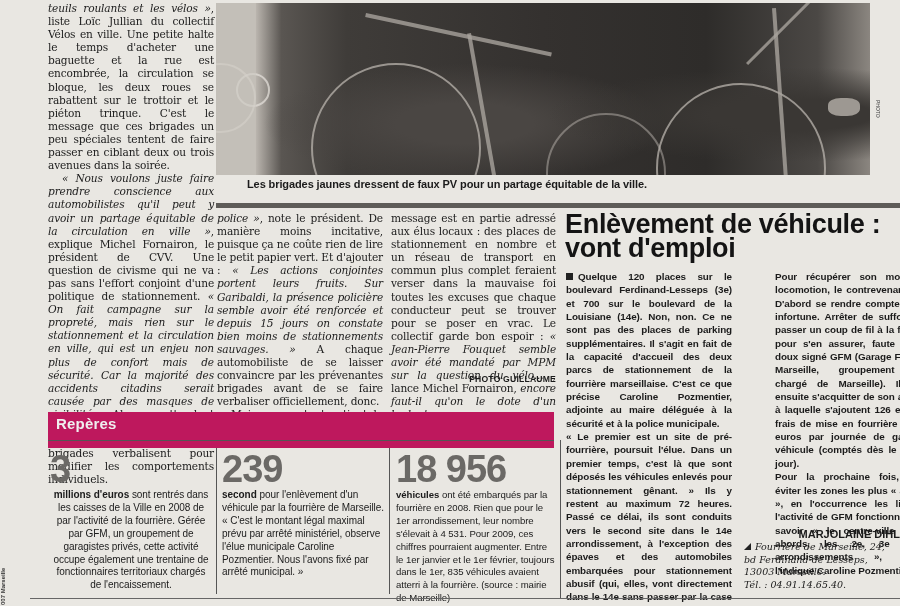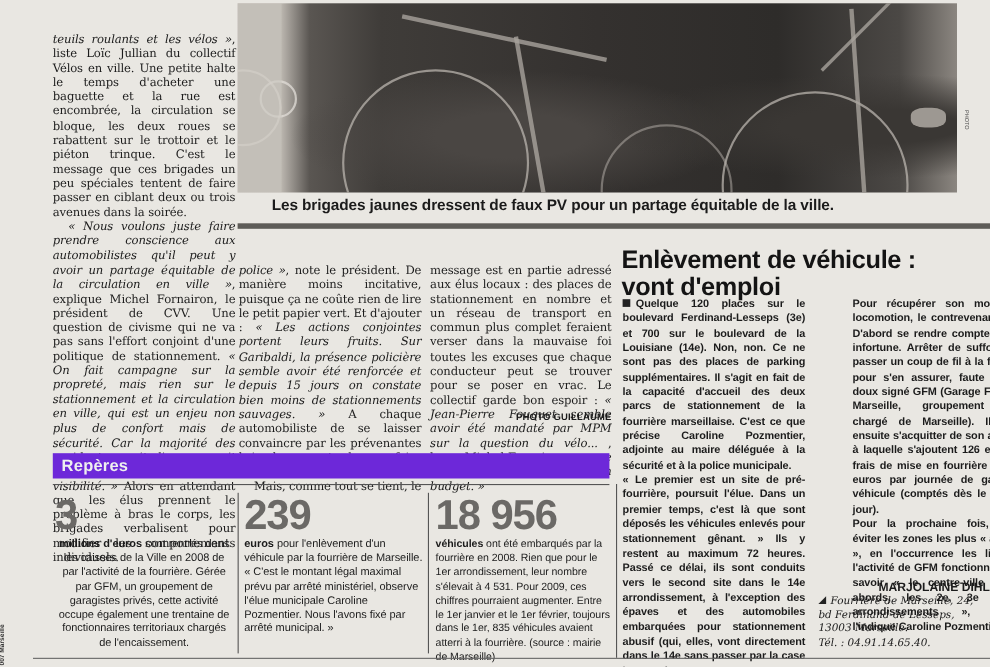--- a/index.html
+++ b/index.html
@@ -3,21 +3,21 @@
 <meta charset="utf-8">
 <style>
   * { box-sizing: border-box; margin: 0; padding: 0; }
   html, body { width: 900px; height: 606px; overflow: hidden; }
   body {
     background: #e9e7e2;
     color: #1b1b1b;
     position: relative;
     font-family: "DejaVu Serif", "Liberation Serif", serif;
   }
-  .serif { font-family: "DejaVu Serif", "Liberation Serif", serif; font-size: 10.6px; line-height: 13.1px; letter-spacing: -0.15px; margin-top: 28px; }
+  .serif { font-family: "DejaVu Serif", "Liberation Serif", serif; font-size: 10.6px; line-height: 13.1px; letter-spacing: -0.15px; }
   .col { position: absolute; text-align: justify; }
   .col p { margin: 0; }
   .col p.indent { text-indent: 14px; }
   em { font-style: italic; }
 
   
   #col1 { left: 48px; top: 2px; width: 166px; }
   
   #photo {
     position: absolute; left: 216px; top: 3px; width: 654px; height: 172px;
@@ -29,54 +29,54 @@
   }
   #photo .wheel { position: absolute; border-radius: 50%; border: 2px solid #b9b4ad; opacity: .75; }
   #photo .bar { position: absolute; background: #a8a39c; opacity: .8; transform-origin: left top; }
   #photo-credit {
     position: absolute; left: 873px; top: 100px; width: 8px; height: 70px;
     font-family: "Liberation Sans", sans-serif; font-size: 5px; color: #444;
     writing-mode: vertical-rl; overflow: hidden;
   }
   #caption {
     position: absolute; left: 217px; top: 178px; width: 560px;
-    font-family: "Liberation Sans", sans-serif; font-weight: bold; font-size: 14px; letter-spacing: -0.1px; padding-left: 30px;
+    font-family: "Liberation Sans", sans-serif; font-weight: bold; font-size: 11px; letter-spacing: -0.1px; padding-left: 30px;
   }
   #rule-top { position: absolute; left: 216px; top: 203px; width: 684px; height: 5px; background: #5e5c58; }
 
   #col2 { left: 217px; top: 212px; width: 166px; }
   #col3 { left: 391px; top: 212px; width: 165px; }
   #byline1 {
     position: absolute; left: 391px; top: 374px; width: 165px; text-align: right;
     font-family: "Liberation Sans", sans-serif; font-weight: bold; font-size: 8.6px; letter-spacing: .2px;
   }
 
   
   #headline {
-    position: absolute; left: 565px; top: 224px; width: 335px;
-    font-family: "Liberation Sans", sans-serif; font-weight: bold; font-size: 23px; line-height: 24px; letter-spacing: -0.3px; color: #141414;
+    position: absolute; left: 565px; top: 212px; width: 335px;
+    font-family: "Liberation Sans", sans-serif; font-weight: bold; font-size: 27px; line-height: 24px; letter-spacing: -0.3px; color: #141414;
   }
   .sansbold { font-family: "Liberation Sans", "DejaVu Sans", sans-serif; font-weight: bold; font-size: 9.9px; line-height: 13.35px; letter-spacing: -0.1px; }
   #col4 { left: 566px; top: 270px; width: 166px; }
   #col5 { left: 775px; top: 270px; width: 162px; }
   #col5 p.second { margin-top: 0; }
   .square { display: inline-block; width: 7px; height: 7px; background: #222; margin-right: 5px; vertical-align: 0; }
   #byline2 {
     position: absolute; left: 738px; top: 528px; width: 162px; text-align: right;
     font-family: "Liberation Sans", sans-serif; font-weight: bold; font-size: 11px;
   }
   #address {
     position: absolute; left: 744px; top: 541px; width: 156px;
     font-family: "DejaVu Serif", serif; font-style: italic; font-size: 9.5px; line-height: 12.6px;
   }
   .triangle { display: inline-block; width: 0; height: 0; border-left: 7px solid transparent; border-bottom: 7px solid #222; margin-right: 4px; }
 
   
   #reperes-header {
-    position: absolute; left: 48px; top: 412px; width: 506px; height: 23px; background: #6d28d9;
+    position: absolute; left: 48px; top: 412px; width: 506px; height: 36px; background: #be185d;
   }
   #reperes-title {
     position: absolute; left: 8px; top: 3px; color: #efefef;
     font-family: "Liberation Sans", sans-serif; font-weight: bold; font-size: 15px; letter-spacing: .2px;
   }
   #reperes-rule { position: absolute; left: 48px; top: 440px; width: 506px; height: 1px; background: #555; }
   .vdiv { position: absolute; width: 1px; background: #555; }
   .bignum {
     position: absolute; font-family: "Liberation Sans", sans-serif; font-weight: bold;
     font-size: 38px; line-height: 38px; color: #6b6966; letter-spacing: -1px;
@@ -155,21 +155,21 @@
 <div class="vdiv" style="left:389px;top:448px;height:146px;"></div>
 <div class="vdiv" style="left:560px;top:440px;height:158px;"></div>
 
 <div class="bignum" style="left:50px;top:450px;">3</div>
 <div class="fact" style="left:50px;top:489px;width:162px;text-align:center;">
   <b>millions d'euros</b><span> sont rentrés dans les caisses de la Ville en 2008 de par l'activité de la fourrière. Gérée par GFM, un groupement de garagistes privés, cette activité occupe également une trentaine de fonctionnaires territoriaux chargés de l'encaissement.</span>
 </div>
 
 <div class="bignum" style="left:222px;top:450px;">239</div>
 <div class="fact" style="left:222px;top:489px;width:162px;">
-  <b>euros</b><span> pour l'enlèvement d'un véhicule par la fourrière de Marseille. « C'est le montant légal maximal prévu par arrêté ministériel, observe l'élue municipale Caroline Pozmentier. Nous l'avons fixé par arrêté municipal. »</span>
+  <b>second</b><span> pour l'enlèvement d'un véhicule par la fourrière de Marseille. « C'est le montant légal maximal prévu par arrêté ministériel, observe l'élue municipale Caroline Pozmentier. Nous l'avons fixé par arrêté municipal. »</span>
 </div>
 
 <div class="bignum" style="left:396px;top:450px;">18 956</div>
 <div class="fact" style="left:396px;top:489px;width:160px;font-size:9.6px;">
   <b>véhicules</b><span> ont été embarqués par la fourrière en 2008. Rien que pour le 1er arrondissement, leur nombre s'élevait à 4 531. Pour 2009, ces chiffres pourraient augmenter. Entre le 1er janvier et le 1er février, toujours dans le 1er, 835 véhicules avaient atterri à la fourrière. (source : mairie de Marseille)</span>
 </div>
 
 <div id="bottom-rule"></div>
 <div id="side-credit">007 Marseille</div>
 

